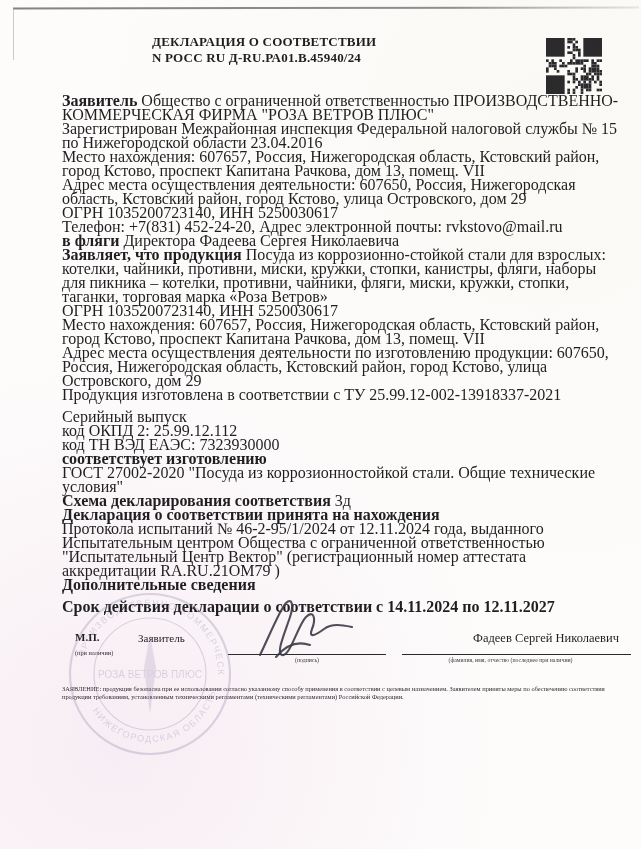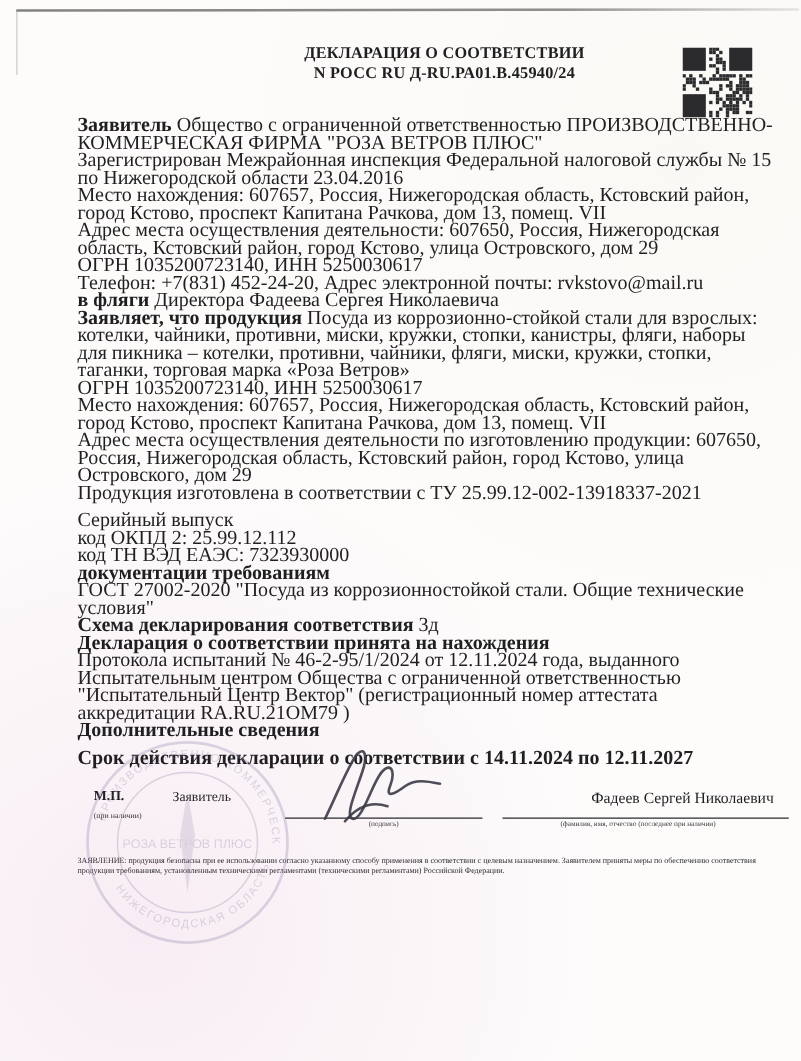--- a/index.html
+++ b/index.html
@@ -21,21 +21,21 @@
     opacity:.75;transform:rotate(-0.08deg);
   }
   .scan-edge-left{
     position:absolute;top:8px;left:13px;width:1px;height:52px;
     background:#9a9a9a;opacity:.5;
   }
   .content{
     position:absolute;top:34px;left:62px;width:557px;
   }
   .doc-title{
-    text-align:center;font-weight:bold;font-size:13px;line-height:16px;
+    text-align:left;font-weight:bold;font-size:13px;line-height:16px;
     margin:0 60px 0 90px;letter-spacing:.2px;
   }
   .title-gap{height:28px;}
   p.line{margin:0;font-size:16px;line-height:14px;}
   p.line .lbl{font-weight:bold;}
   .gap{margin-top:8px !important;}
   .qr{
     position:absolute;top:38px;right:39px;width:56px;height:56px;
   }
   .qr svg{width:100%;height:100%;}
@@ -223,21 +223,21 @@
     <p class="line"><span>Телефон: +7(831) 452-24-20, Адрес электронной почты: rvkstovo@mail.ru</span></p>
     <p class="line"><b class="lbl">в фляги</b> <span>Директора Фадеева Сергея Николаевича</span></p>
     <p class="line"><b class="lbl">Заявляет, что продукция</b> <span>Посуда из коррозионно-стойкой стали для взрослых: котелки, чайники, противни, миски, кружки, стопки, канистры, фляги, наборы для пикника – котелки, противни, чайники, фляги, миски, кружки, стопки, таганки, торговая марка «Роза Ветров»</span></p>
     <p class="line"><span>ОГРН 1035200723140, ИНН 5250030617</span></p>
     <p class="line"><span>Место нахождения: 607657, Россия, Нижегородская область, Кстовский район, город Кстово, проспект Капитана Рачкова, дом 13, помещ. VII</span></p>
     <p class="line"><span>Адрес места осуществления деятельности по изготовлению продукции: 607650, Россия, Нижегородская область, Кстовский район, город Кстово, улица Островского, дом 29</span></p>
     <p class="line"><span>Продукция изготовлена в соответствии с ТУ 25.99.12-002-13918337-2021</span></p>
     <p class="line gap"><span>Серийный выпуск</span></p>
     <p class="line"><span>код ОКПД 2: 25.99.12.112</span></p>
     <p class="line"><span>код ТН ВЭД ЕАЭС: 7323930000</span></p>
-    <p class="line"><b class="lbl">документации требованиям</b></p>
+    <p class="line"><b class="lbl">соответствует изготовлению</b></p>
     <p class="line"><span>ГОСТ 27002-2020 "Посуда из коррозионностойкой стали. Общие технические условия"</span></p>
     <p class="line"><b class="lbl">Схема декларирования соответствия</b> <span>3д</span></p>
     <p class="line"><b class="lbl">Декларация о соответствии принята на нахождения</b></p>
     <p class="line"><span>Протокола испытаний № 46-2-95/1/2024 от 12.11.2024 года, выданного Испытательным центром Общества с ограниченной ответственностью "Испытательный Центр Вектор" (регистрационный номер аттестата аккредитации RA.RU.21ОМ79 )</span></p>
     <p class="line"><b class="lbl">Дополнительные сведения</b></p>
     <p class="line gap"><b class="lbl">Срок действия декларации о соответствии с 14.11.2024 по 12.11.2027</b></p>
 
     <div class="sig-area">
       <div class="sig-row">
         <div class="col-mp">

